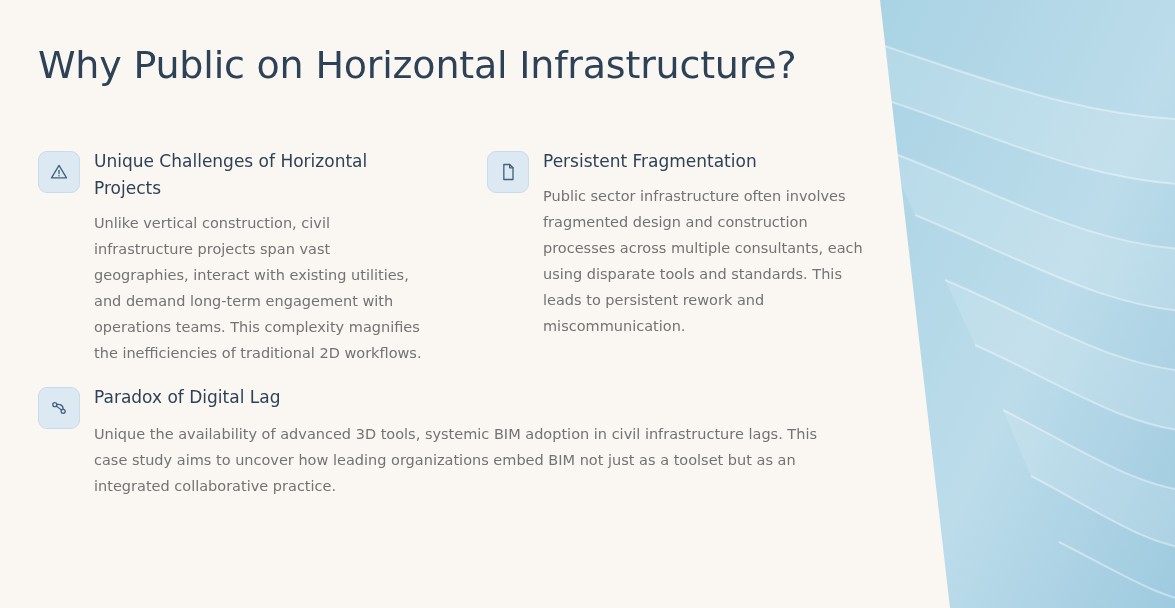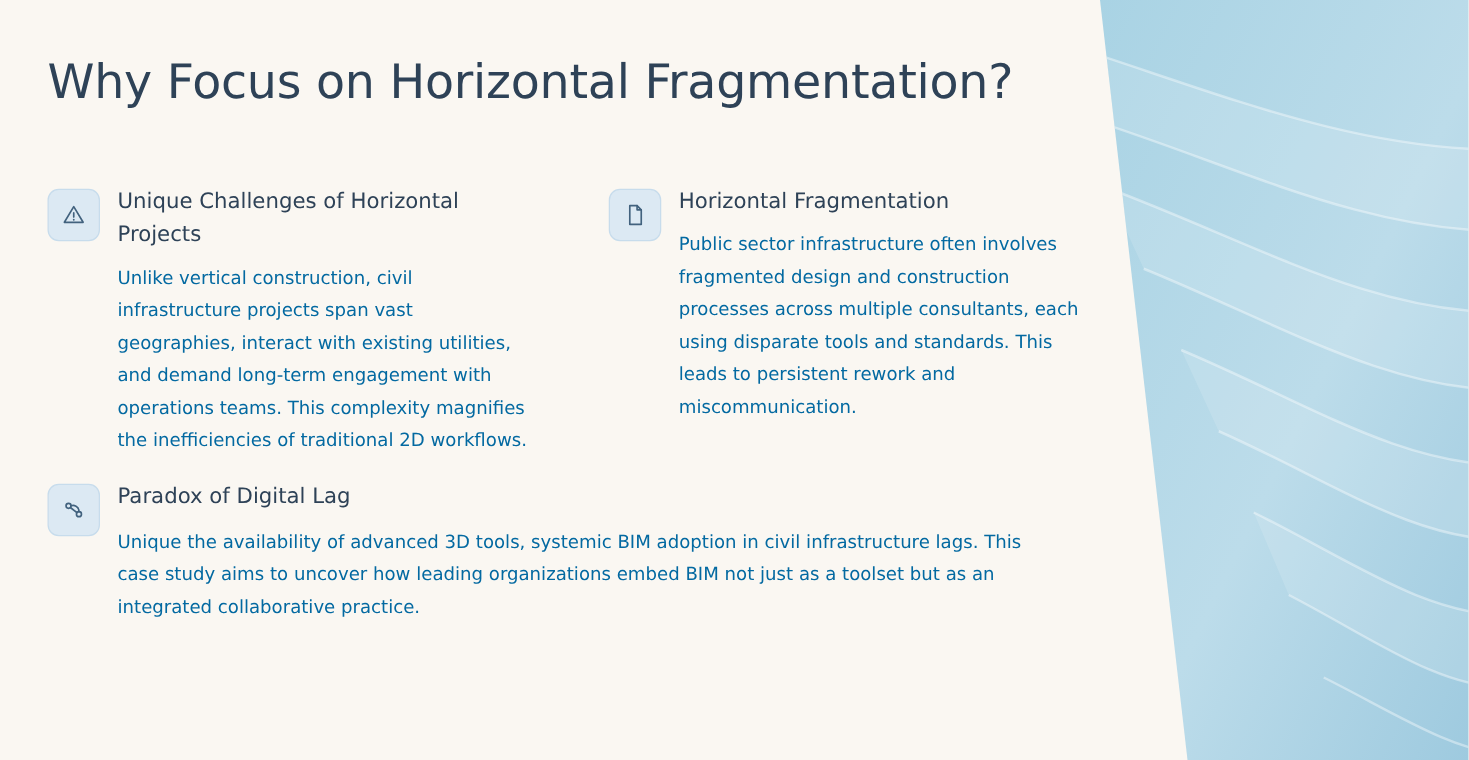--- a/index.html
+++ b/index.html
@@ -96,21 +96,21 @@
     font-size: 17px;
     line-height: 27px;
     color: #2e4257;
     font-weight: 400;
     margin: 0 0 8px 0;
     font-family: "DejaVu Sans", sans-serif;
   }
   .card-text {
     font-size: 14.5px;
     line-height: 26px;
-    color: #0369a1;
+    color: #737373;
     margin: 0;
     font-family: "DejaVu Sans", sans-serif;
   }
   .card-col .card-text { max-width: 330px; }
   .card-wide .card-text { max-width: 760px; }
   .card-wide .card-title { margin-bottom: 10px; }
 </style>
 </head>
 <body>
 
@@ -142,21 +142,21 @@
       <path d="M -40 30 C 90 70, 200 120, 330 120 L 330 185 C 210 185, 110 130, -20 90 Z"></path>
       <path d="M 10 150 C 130 195, 220 250, 330 250 L 330 312 C 235 312, 150 260, 40 215 Z"></path>
       <path d="M 70 280 C 170 322, 245 372, 330 372 L 330 432 C 255 432, 190 385, 100 345 Z"></path>
       <path d="M 128 410 C 205 448, 265 492, 330 492 L 330 550 C 275 550, 222 510, 156 476 Z"></path>
     </g>
   </svg>
 </div>
 
 <div class="slide">
 
-  <h1 class="slide-title">Why Focus on Horizontal Fragmentation?</h1>
+  <h1 class="slide-title">Why Public on Horizontal Infrastructure?</h1>
 
   <div class="cards">
 
     <div class="row">
 
       <div class="card card-col">
         <span class="icon-box">
           <svg viewBox="0 0 24 24" fill="none" stroke="#42627e" stroke-width="1.6" stroke-linecap="round" stroke-linejoin="round">
             <path d="M12 4 L21 19 L3 19 Z"></path>
             <line x1="12" y1="10" x2="12" y2="14"></line>
@@ -170,21 +170,21 @@
       </div>
 
       <div class="card card-col">
         <span class="icon-box">
           <svg viewBox="0 0 24 24" fill="none" stroke="#42627e" stroke-width="1.6" stroke-linecap="round" stroke-linejoin="round">
             <path d="M7 3 H14 L18 7 V21 H7 Z"></path>
             <path d="M14 3 V7 H18"></path>
           </svg>
         </span>
         <div class="card-body">
-          <h2 class="card-title">Horizontal Fragmentation</h2>
+          <h2 class="card-title">Persistent Fragmentation</h2>
           <p class="card-text">Public sector infrastructure often involves fragmented design and construction processes across multiple consultants, each using disparate tools and standards. This leads to persistent rework and miscommunication.</p>
         </div>
       </div>
 
     </div>
 
     <div class="card card-wide">
       <span class="icon-box">
         <svg viewBox="0 0 24 24" fill="none" stroke="#42627e" stroke-width="1.6" stroke-linecap="round" stroke-linejoin="round">
           <circle cx="7" cy="8" r="2.4"></circle>

